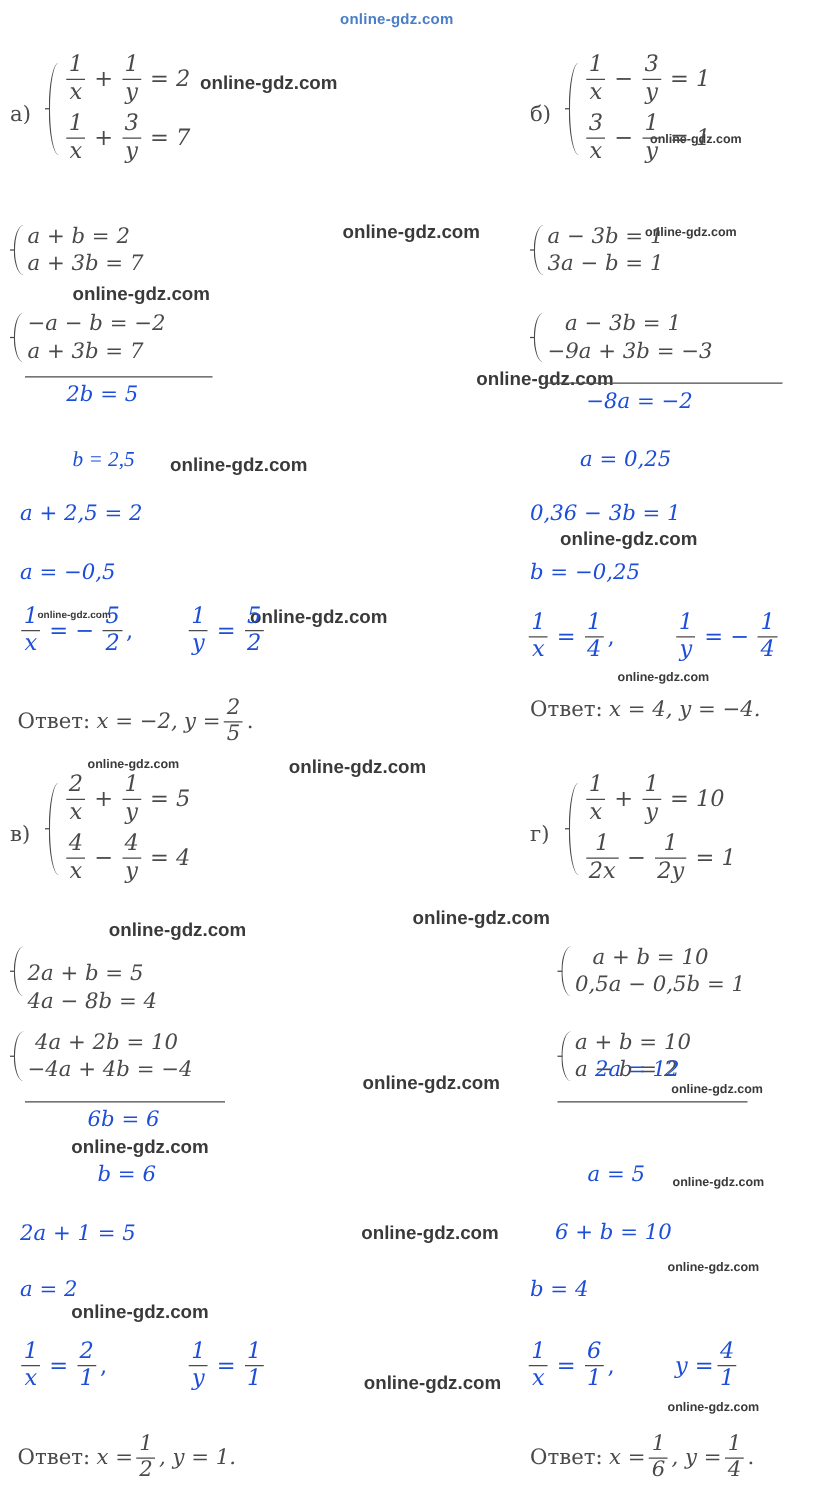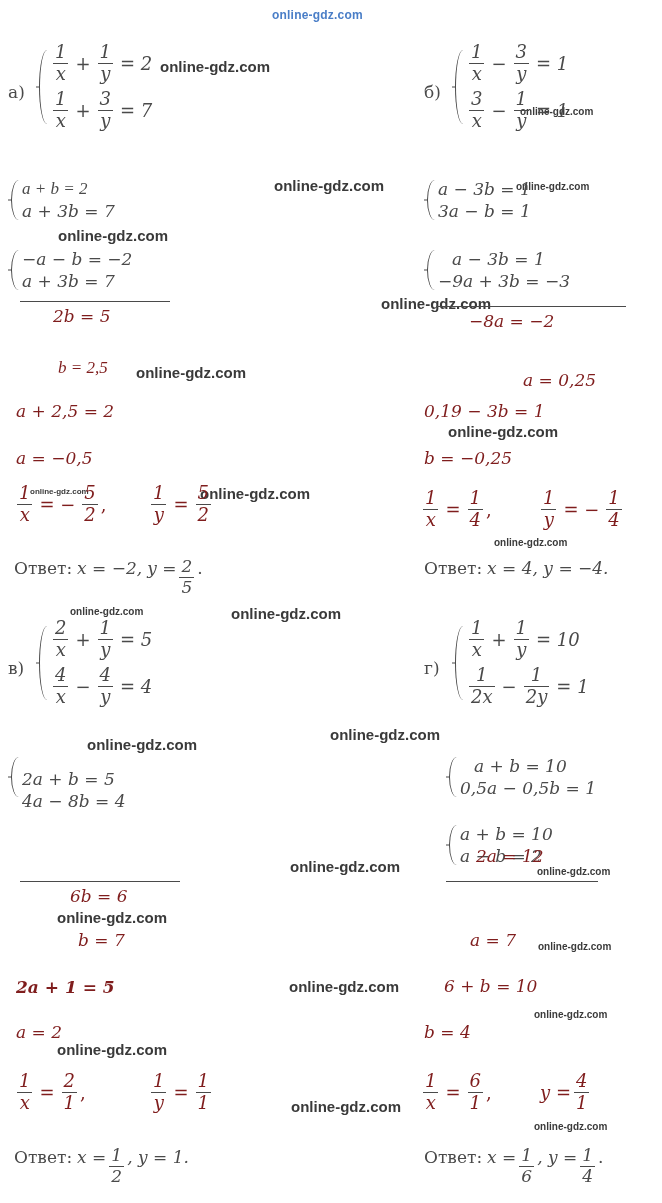--- a/index.html
+++ b/index.html
@@ -29,21 +29,21 @@
   }
   .wm-big{font-size:15px;}
   .wm-small{font-size:10px;}
   .wm-tiny{font-size:8px;}
 
   
   .m{
     position:absolute;
     font-family:"DejaVu Serif", serif;
     font-style:italic;
-    color:#7f1d1d;
+    color:#1d4ed8;
     white-space:nowrap;
   }
   .sz18{font-size:18px;}
   .sz17{font-size:17px;}
 
   .label{
     position:absolute;
     font-family:"DejaVu Serif", serif;
     font-size:17px;
     color:#4a4a4a;
@@ -101,21 +101,21 @@
     margin:1px 0;
   }
   .op{margin:0 4px;font-style:normal;}
   .opi{margin:0 4px;}
 
   .hrule{
     position:absolute;
     height:1.3px;
     background:#4a4a4a;
   }
-  .ans{position:absolute;display:flex;white-space:nowrap;font-style:normal;}
+  .ans{position:absolute;display:flex;align-items:center;white-space:nowrap;font-style:normal;}
   .ans .it{font-style:italic;}
 </style>
 </head>
 <body>
 
 <div class="page">
 
   <div class="wm wm-top" style="left:272px;top:8px;">online-gdz.com</div>
   <div class="wm wm-big" style="left:160px;top:58px;">online-gdz.com</div>
   <div class="wm wm-small" style="left:520px;top:106px;">online-gdz.com</div>
@@ -174,21 +174,21 @@
             <span class="den">y</span>
           </span>
         <span class="opi">= 7</span>
       </div>
     </div>
   </div>
 
   <div class="sys sz17" style="left:8px;top:178px;height:44px;">
     <div class="brace"></div>
     <div class="sysrows">
-      <div class="row" style="margin-bottom:2px;font-family:Liberation Serif, serif;">
+      <div class="row" style="margin-bottom:2px;">
           <span>a + b = 2</span>
         </div>
       <div class="row">
           <span>a + 3b = 7</span>
         </div>
     </div>
   </div>
 
   <div class="sys sz17" style="left:8px;top:248px;height:44px;">
     <div class="brace"></div>
@@ -303,22 +303,22 @@
           <span>a − 3b = 1</span>
         </div>
       <div class="row">
           <span>−9a + 3b = −3</span>
         </div>
     </div>
   </div>
 
   <div class="hrule" style="left:436px;top:306px;width:190px;"></div>
   <div class="m sz17" style="left:469px;top:311px;">−8a = −2</div>
-  <div class="m sz17" style="left:523px;top:358px;margin-top:12px;">a = 0,25</div>
-  <div class="m sz17" style="left:424px;top:401px;">0,19 − 3b = 1</div>
+  <div class="m sz17" style="left:464px;top:358px;">a = 0,25</div>
+  <div class="m sz17" style="left:424px;top:401px;">0,36 − 3b = 1</div>
   <div class="m sz17" style="left:424px;top:448px;">b = −0,25</div>
 
   <div class="m sz18" style="left:420px;top:489px;display:flex;align-items:center;">
     <span class="frac">
         <span class="num">1</span>
         <span class="bar"></span>
         <span class="den">x</span>
       </span>
     <span class="opi">=</span>
     <span class="frac">
@@ -388,25 +388,36 @@
     <div class="sysrows">
       <div class="row" style="margin-bottom:2px;margin-top:25px;">
           <span>2a + b = 5</span>
         </div>
       <div class="row">
           <span>4a − 8b = 4</span>
         </div>
     </div>
   </div>
 
+  <div class="sys sz17" style="left:8px;top:823px;height:44px;">
+    <div class="brace"></div>
+    <div class="sysrows">
+      <div class="row" style="margin-bottom:2px;padding-left:6px;">
+          <span>4a + 2b = 10</span>
+        </div>
+      <div class="row">
+          <span>−4a + 4b = −4</span>
+        </div>
+    </div>
+  </div>
 
   <div class="hrule" style="left:20px;top:881px;width:160px;"></div>
   <div class="m sz17" style="left:70px;top:886px;">6b = 6</div>
-  <div class="m sz17" style="left:78px;top:930px;">b = 7</div>
-  <div class="m sz17" style="left:16px;top:977px;font-weight:bold;">2a + 1 = 5</div>
+  <div class="m sz17" style="left:78px;top:930px;">b = 6</div>
+  <div class="m sz17" style="left:16px;top:977px;">2a + 1 = 5</div>
   <div class="m sz17" style="left:16px;top:1022px;">a = 2</div>
 
   <div class="m sz18" style="left:14px;top:1072px;display:flex;align-items:center;">
     <span class="frac">
         <span class="num">1</span>
         <span class="bar"></span>
         <span class="den">x</span>
       </span>
     <span class="opi">=</span>
     <span class="frac">
@@ -496,21 +507,21 @@
           <span>a + b = 10</span>
         </div>
       <div class="row">
           <span>a − b = 2</span>
         </div>
     </div>
   </div>
 
   <div class="hrule" style="left:446px;top:881px;width:152px;"></div>
   <div class="m sz17" style="left:476px;top:846px;">2a = 12</div>
-  <div class="m sz17" style="left:470px;top:930px;">a = 7</div>
+  <div class="m sz17" style="left:470px;top:930px;">a = 5</div>
   <div class="m sz17" style="left:444px;top:976px;">6 + b = 10</div>
   <div class="m sz17" style="left:424px;top:1022px;">b = 4</div>
 
   <div class="m sz18" style="left:420px;top:1072px;display:flex;align-items:center;">
     <span class="frac">
         <span class="num">1</span>
         <span class="bar"></span>
         <span class="den">x</span>
       </span>
     <span class="opi">=</span>

